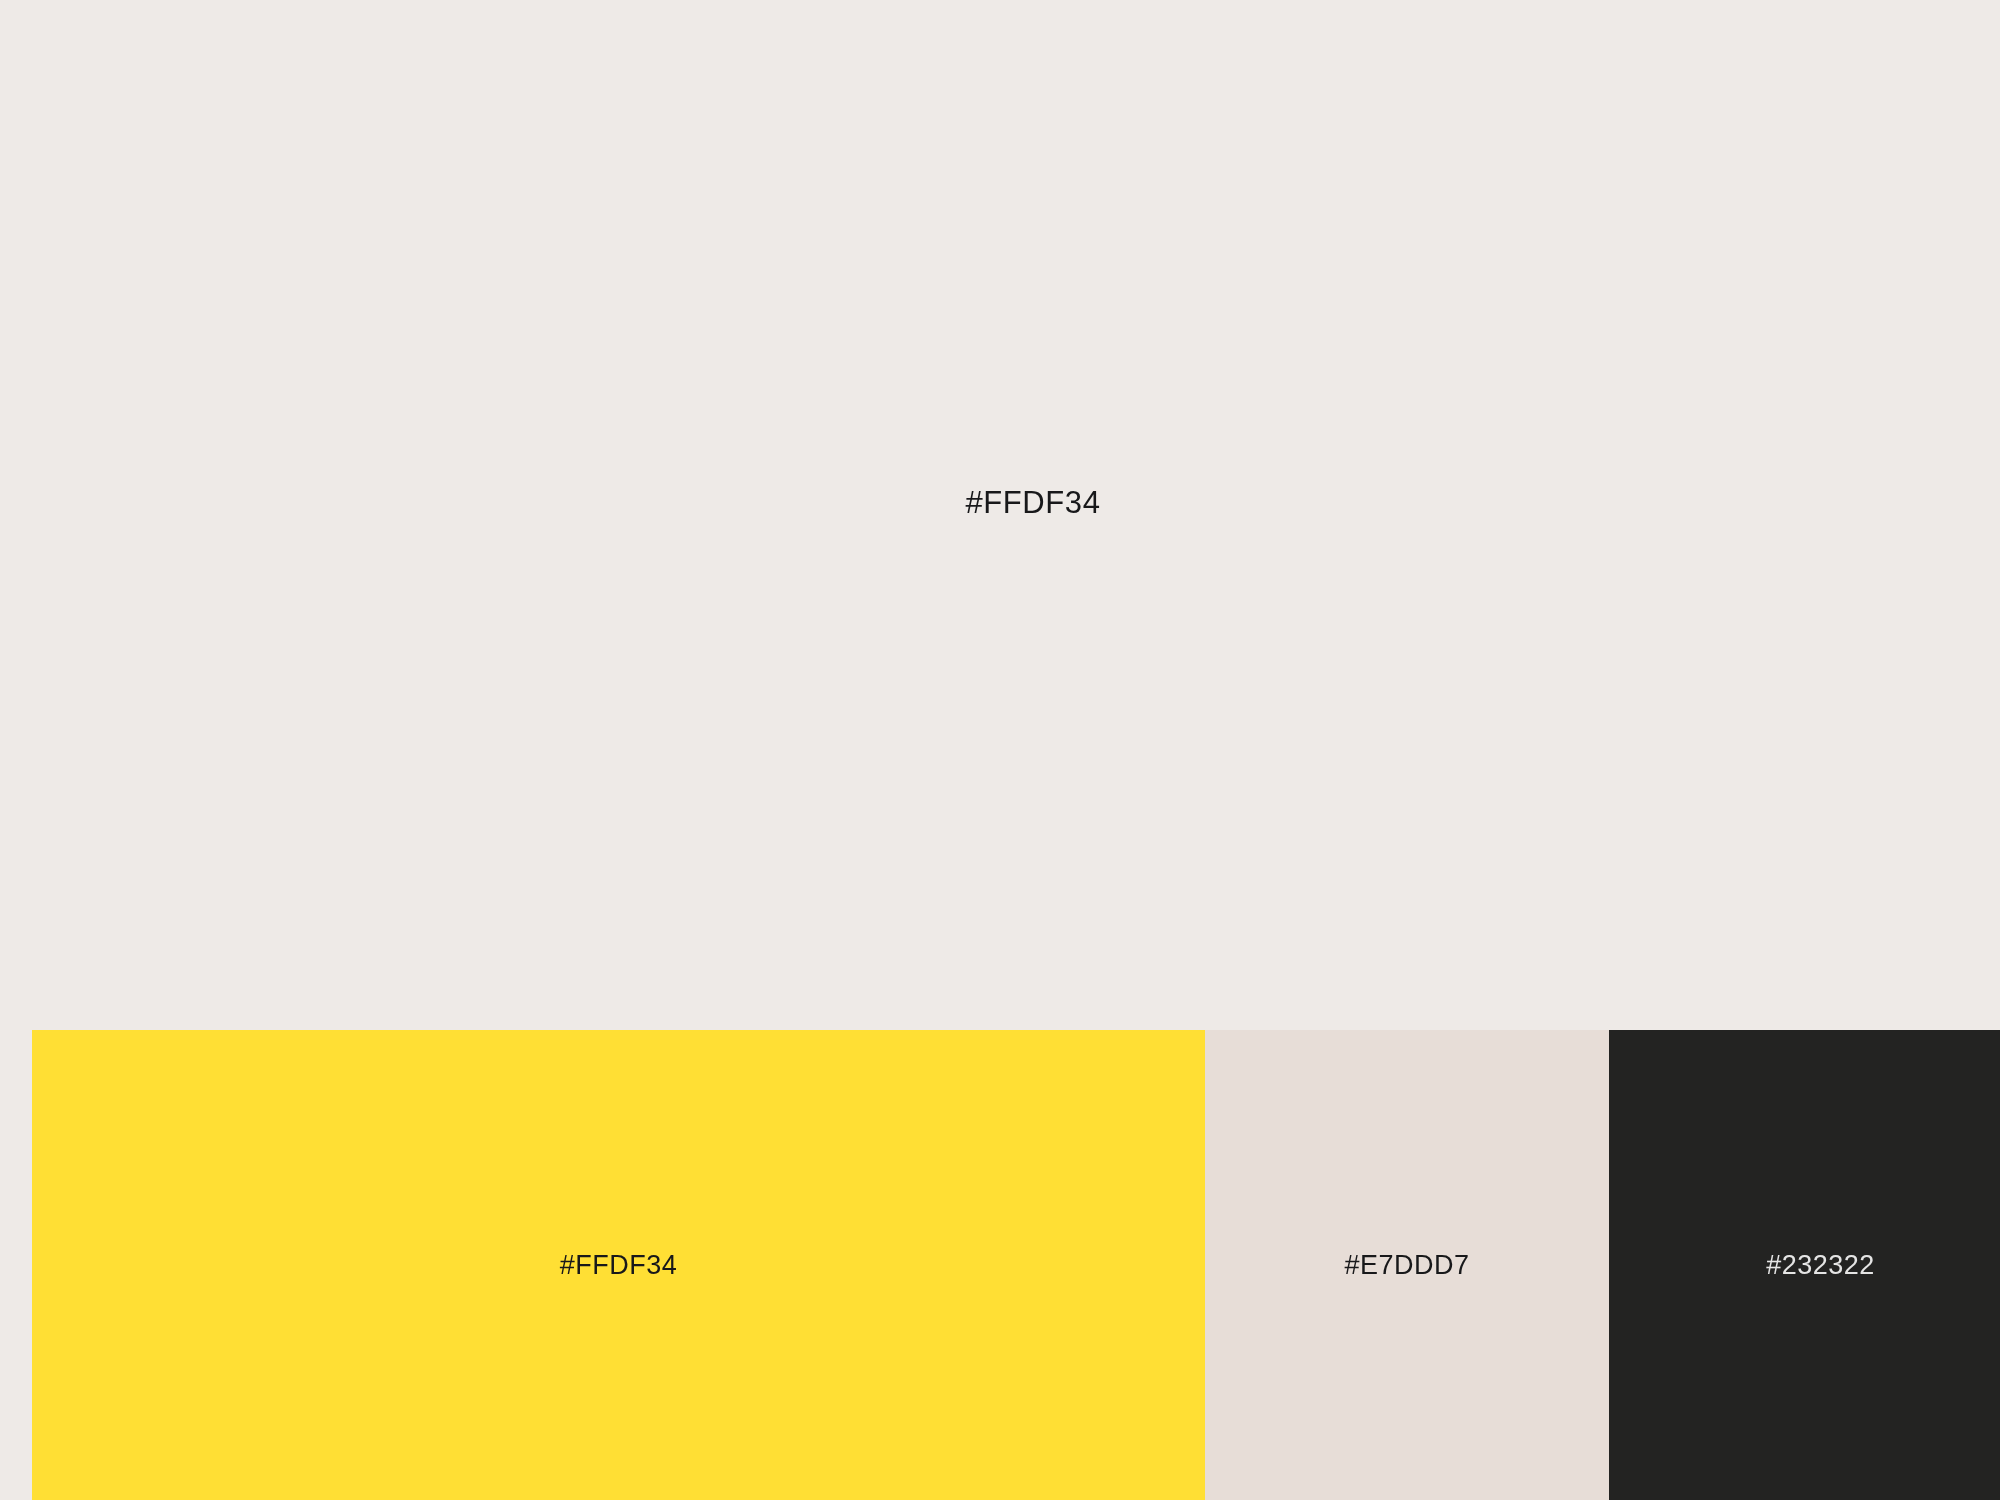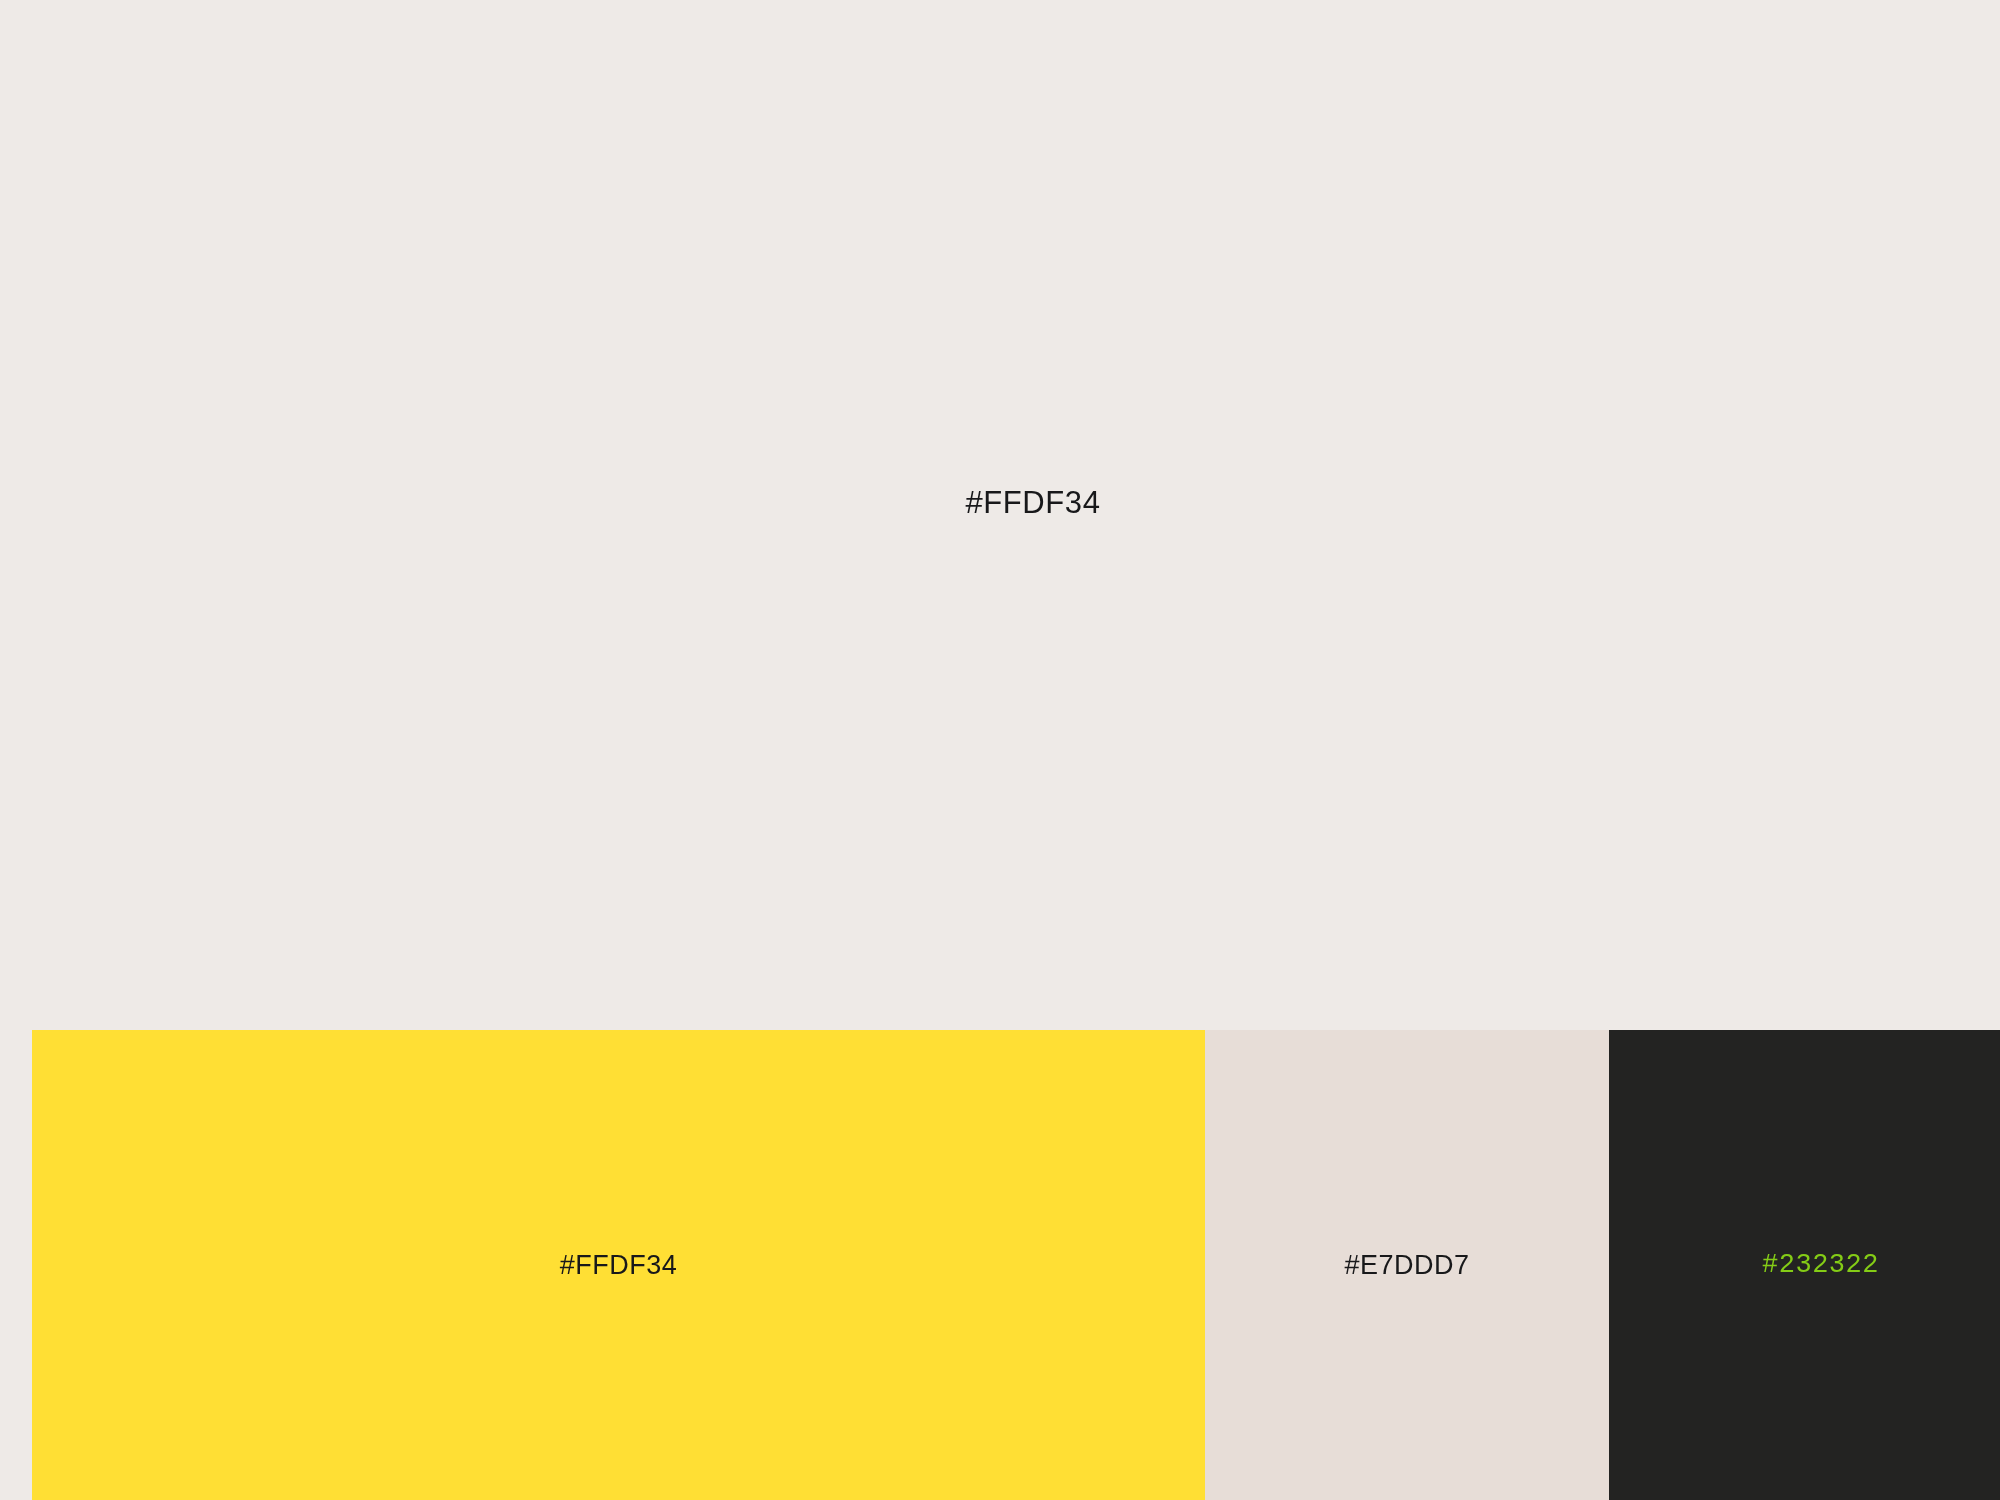--- a/index.html
+++ b/index.html
@@ -104,18 +104,18 @@
 
     <div class="swatch swatch-primary" style="background: rgb(255, 223, 52); width: 1173px;">
       <span class="swatch-label label-on-light" style="color: rgb(24, 24, 26);">#FFDF34</span>
     </div>
 
     <div class="swatch swatch-secondary" style="background: rgb(231, 221, 215); width: 404px;">
       <span class="swatch-label label-on-light" style="color: rgb(24, 24, 26);">#E7DDD7</span>
     </div>
 
     <div class="swatch swatch-dark" style="background: rgb(35, 35, 34); width: 423px;">
-      <span class="swatch-label label-on-dark" style="color: #84cc16; font-family: Liberation Mono, monospace;">#232322</span>
+      <span class="swatch-label label-on-dark" style="color: #e5e5e5;">#232322</span>
     </div>
 
   </section>
 
 </div>
 
 </body></html>

